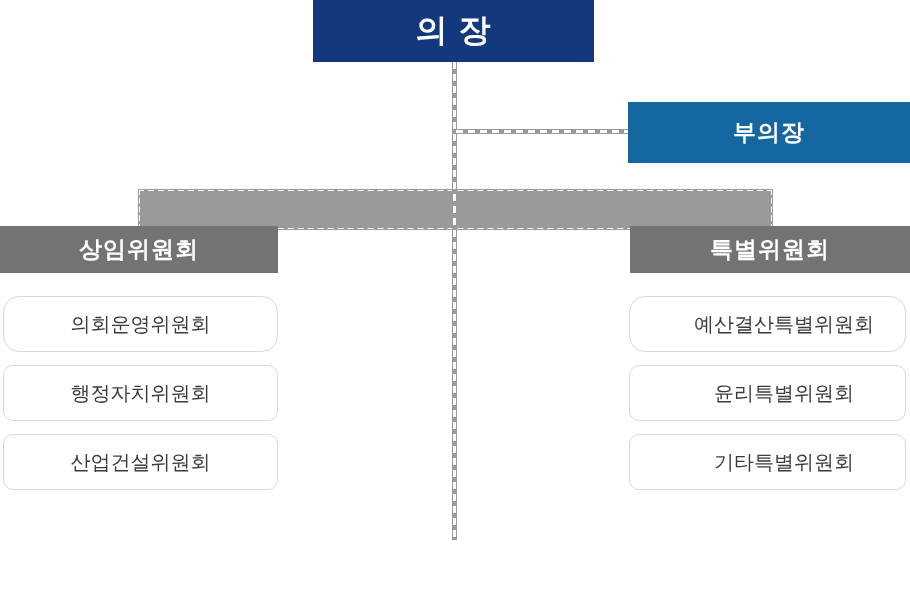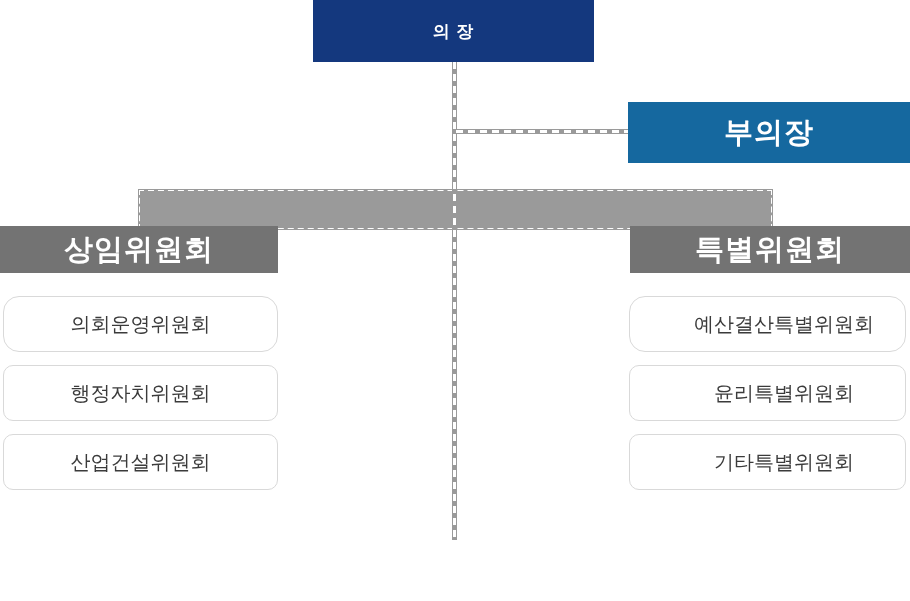--- a/index.html
+++ b/index.html
@@ -16,27 +16,27 @@
     overflow: hidden;
   }
   .node {
     position: absolute;
     display: flex;
     align-items: center;
     justify-content: center;
     box-sizing: border-box;
     color: #ffffff;
     font-weight: bold;
-    font-size: 29px;
+    font-size: 23px;
     letter-spacing: 1px;
   }
   .chairman {
     left: 313px; top: 0; width: 281px; height: 62px;
     background: #14387e;
-    font-size: 17px;
+    font-size: 32px;
     text-align: center;
   }
   .vice-chairman {
     left: 628px; top: 102px; width: 282px; height: 61px;
     background: #15689f;
     z-index: 4;
   }
   .secretariat {
     left: 313px; top: 540px; width: 282px; height: 58px;
     background: #3a9ad3;

